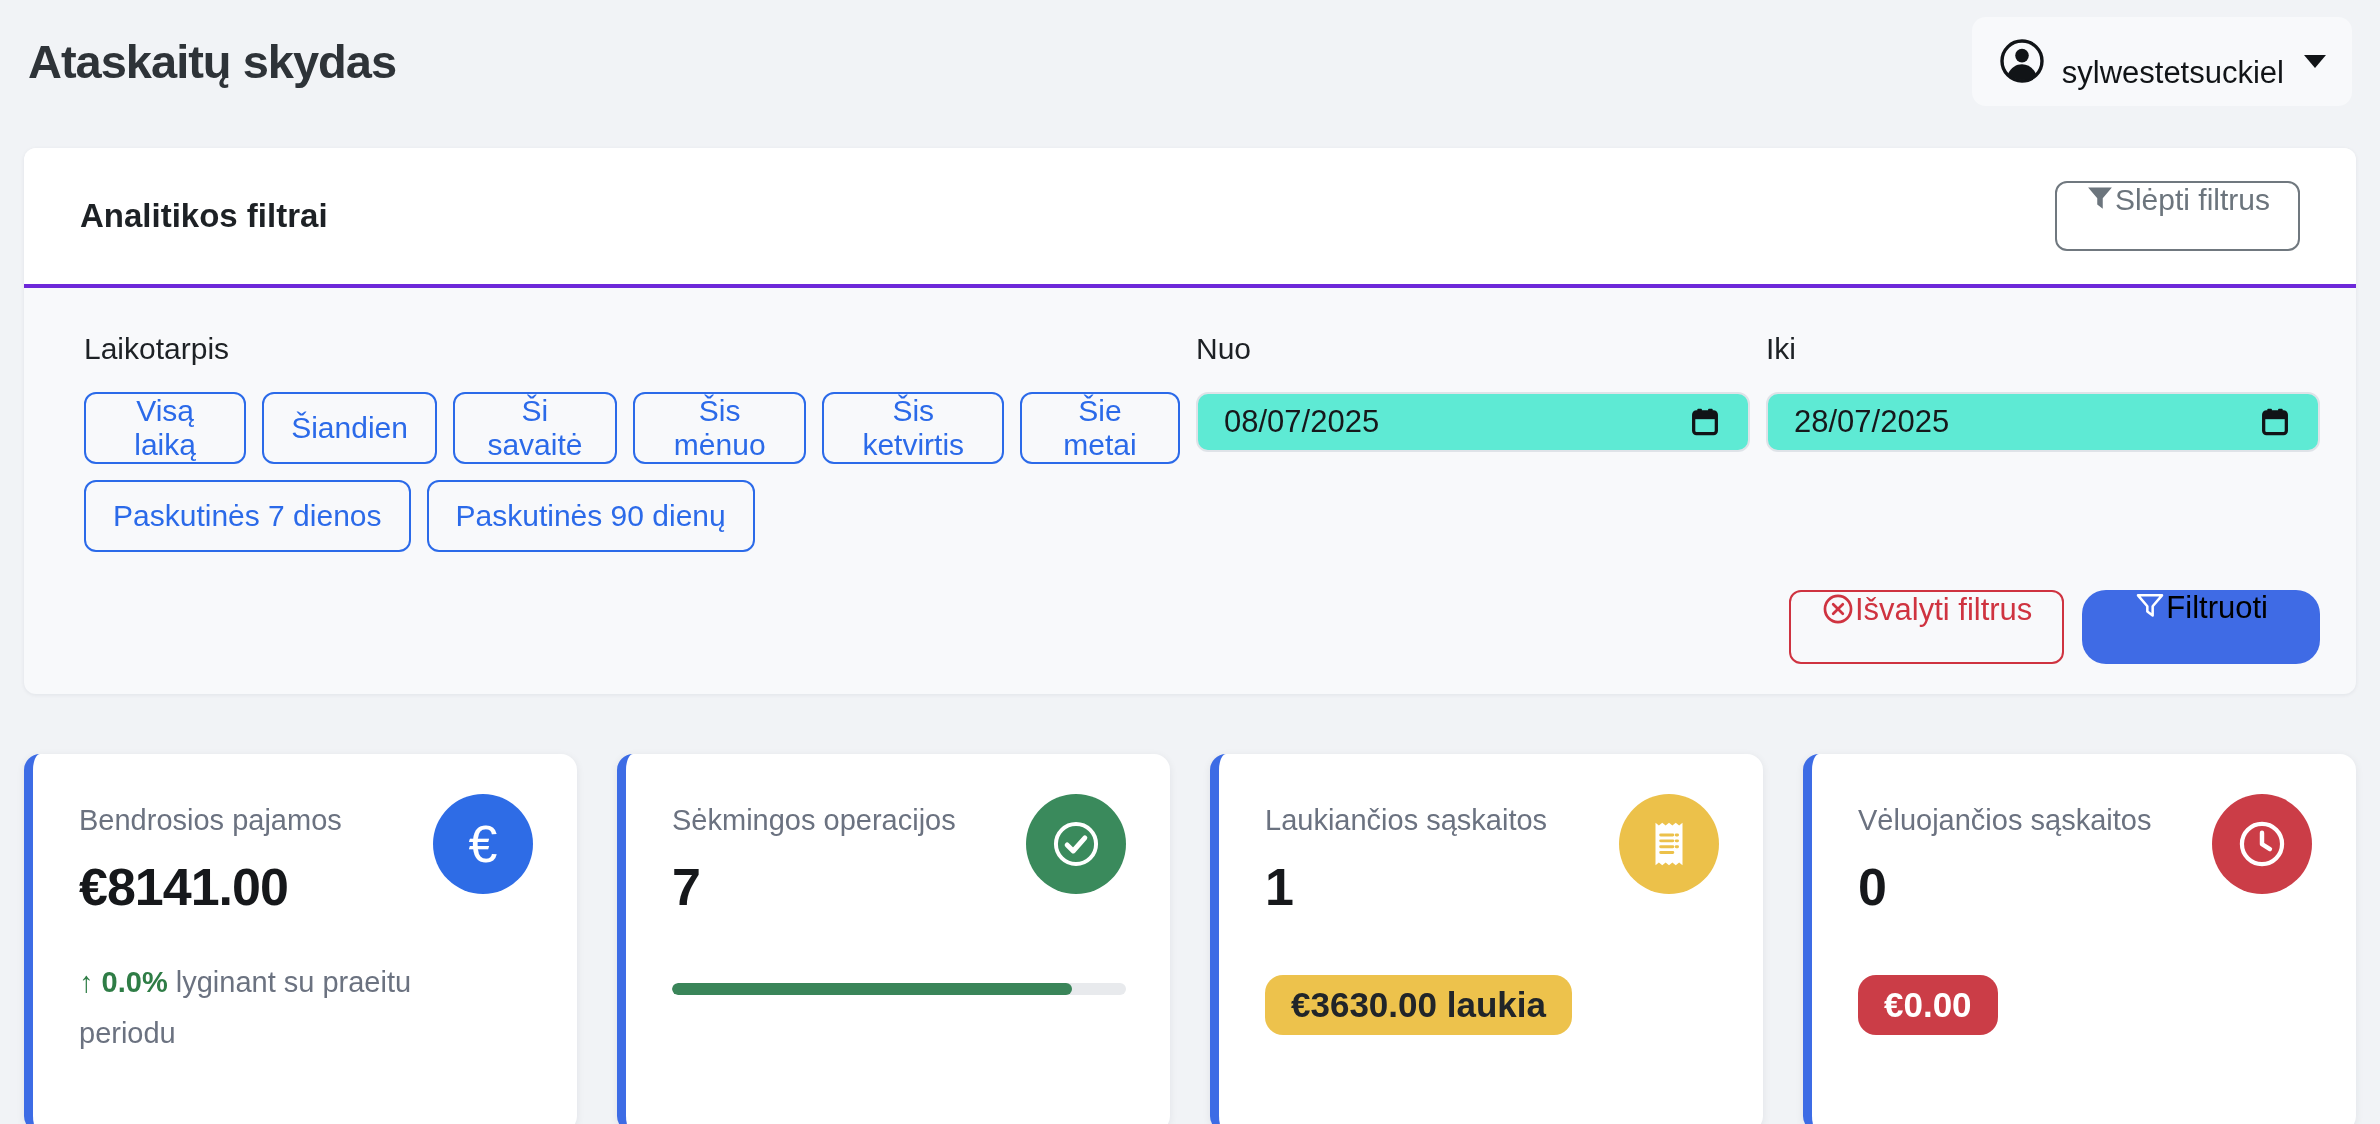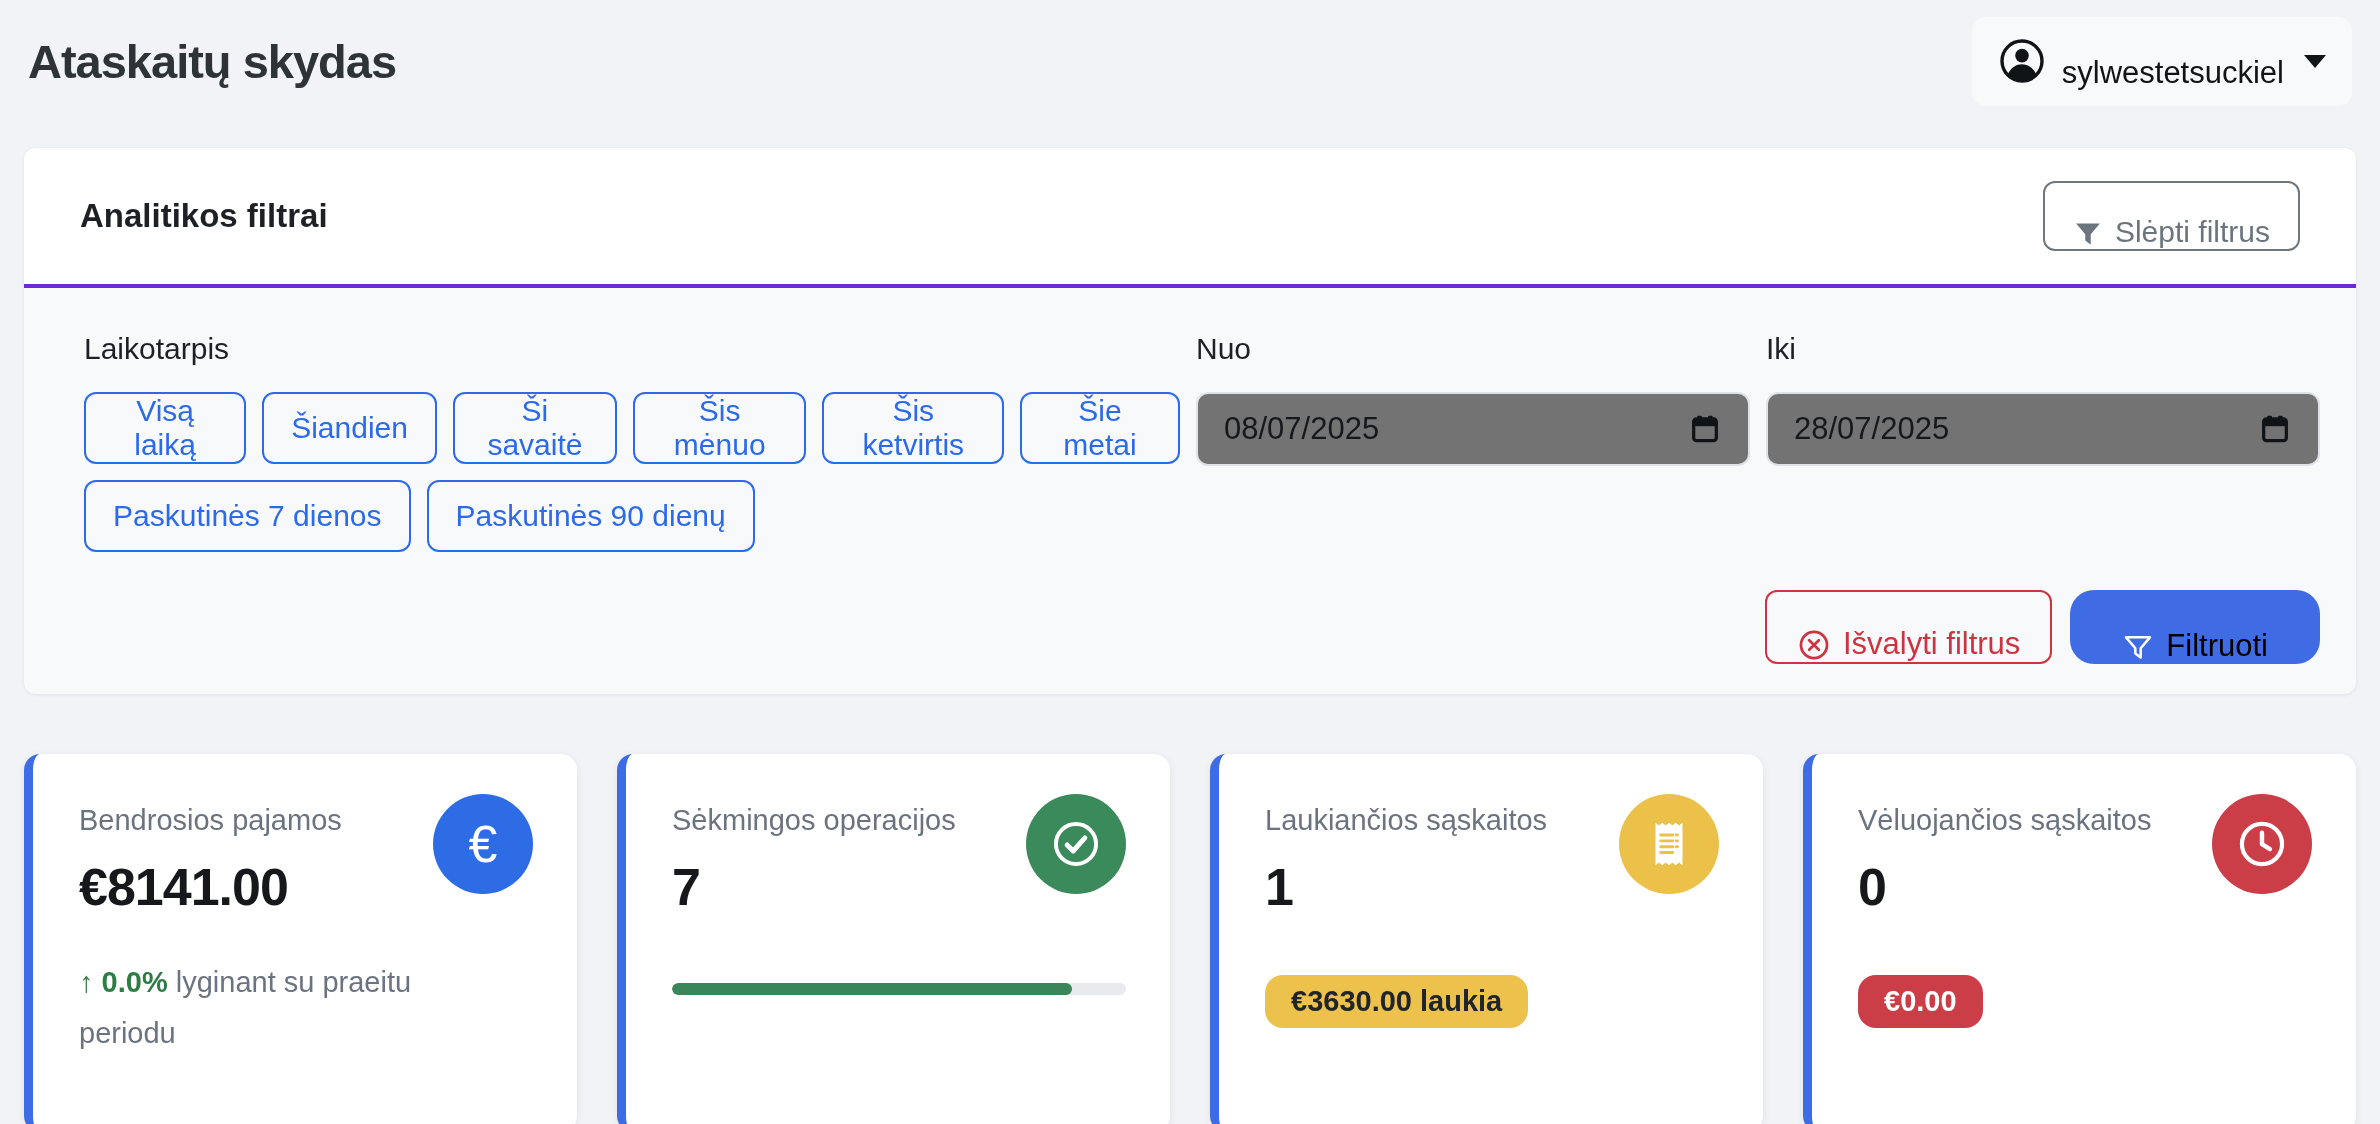--- a/index.html
+++ b/index.html
@@ -38,38 +38,38 @@
     margin-top: 30px;
     background: #f8f9fb; border-radius: 12px;
     box-shadow: 0 1px 4px rgba(20,30,50,.07);
   }
   .panel-header {
     background: #ffffff; border-radius: 12px 12px 0 0;
     height: 140px; display: flex; align-items: center; justify-content: space-between;
     padding: 0 56px; border-bottom: 4px solid #6d28d9;
   }
   .panel-title { font-size: 33px; font-weight: 700; color: #1d2125; }
-  .btn { display: inline-flex; align-items: flex-end; gap: 12px; cursor: pointer; white-space: nowrap; }
+  .btn { display: inline-flex; align-items: flex-start; gap: 0; cursor: pointer; white-space: nowrap; }
   .hide-btn {
     height: 70px; padding: 0 28px; border: 2px solid #70787f; border-radius: 12px;
     background: #ffffff; color: #6c757d; font-size: 30px;
   }
   .panel-body { padding: 44px 36px 30px 36px; }
   .body-grid { display: flex; gap: 16px; }
   .period-col { flex: 1; padding-left: 24px; }
   .date-col { width: 554px; flex: none; }
   .field-label { font-size: 30px; color: #1d2125; margin-bottom: 26px; }
   .chips-row { display: flex; gap: 16px; margin-bottom: 16px; }
   .chip {
     height: 72px; padding: 0 27px; border: 2px solid #2b6ae9; border-radius: 12px;
     color: #2b6ae9; font-size: 30px; background: transparent;
     display: inline-flex; align-items: center; cursor: pointer;
   }
   .date-input {
-    height: 74px; background: #737373; border: 2px solid #dfe3e8; border-radius: 12px;
+    height: 60px; background: #5eead4; border: 2px solid #dfe3e8; border-radius: 12px;
     display: flex; align-items: center; justify-content: space-between;
     padding: 0 26px; font-size: 31px; color: #16181b; cursor: pointer;
   }
   .actions { display: flex; justify-content: flex-end; gap: 18px; margin-top: 22px; }
   .clear-btn {
     height: 74px; padding: 0 30px; border: 2px solid #cf3340; border-radius: 12px;
     background: transparent; color: #cf3340; font-size: 31px;
   }
   .apply-btn {
     height: 74px; padding: 0 52px; border: none; border-radius: 24px;
@@ -102,21 +102,21 @@
   .euro-glyph { color: #fff; font-size: 52px; font-weight: 400; }
   .trend { margin-top: 40px; font-size: 29px; color: #6b7280; line-height: 1.75; max-width: 430px; }
   .trend .up-arrow { color: #2f7d46; font-weight: 400; }
   .trend .pct { color: #2f7d46; font-weight: 700; }
   .progress-track {
     margin-top: 66px; height: 12px; background: #e8eaed; border-radius: 6px; overflow: hidden;
   }
   .progress-fill { height: 100%; background: #3a8559; border-radius: 6px; }
   .badge {
     display: inline-block; margin-top: 58px; padding: 10px 26px;
-    border-radius: 18px; font-weight: 700; font-size: 29px;
+    border-radius: 18px; font-weight: 700; font-size: 35px;
   }
   .badge-warning { background: #edc24c; color: #212529; }
   .badge-danger  { background: #cb3d47; color: #ffffff; }
   svg { display: block; }
 </style>
 </head>
 <body>
 
 <div class="page">
 

